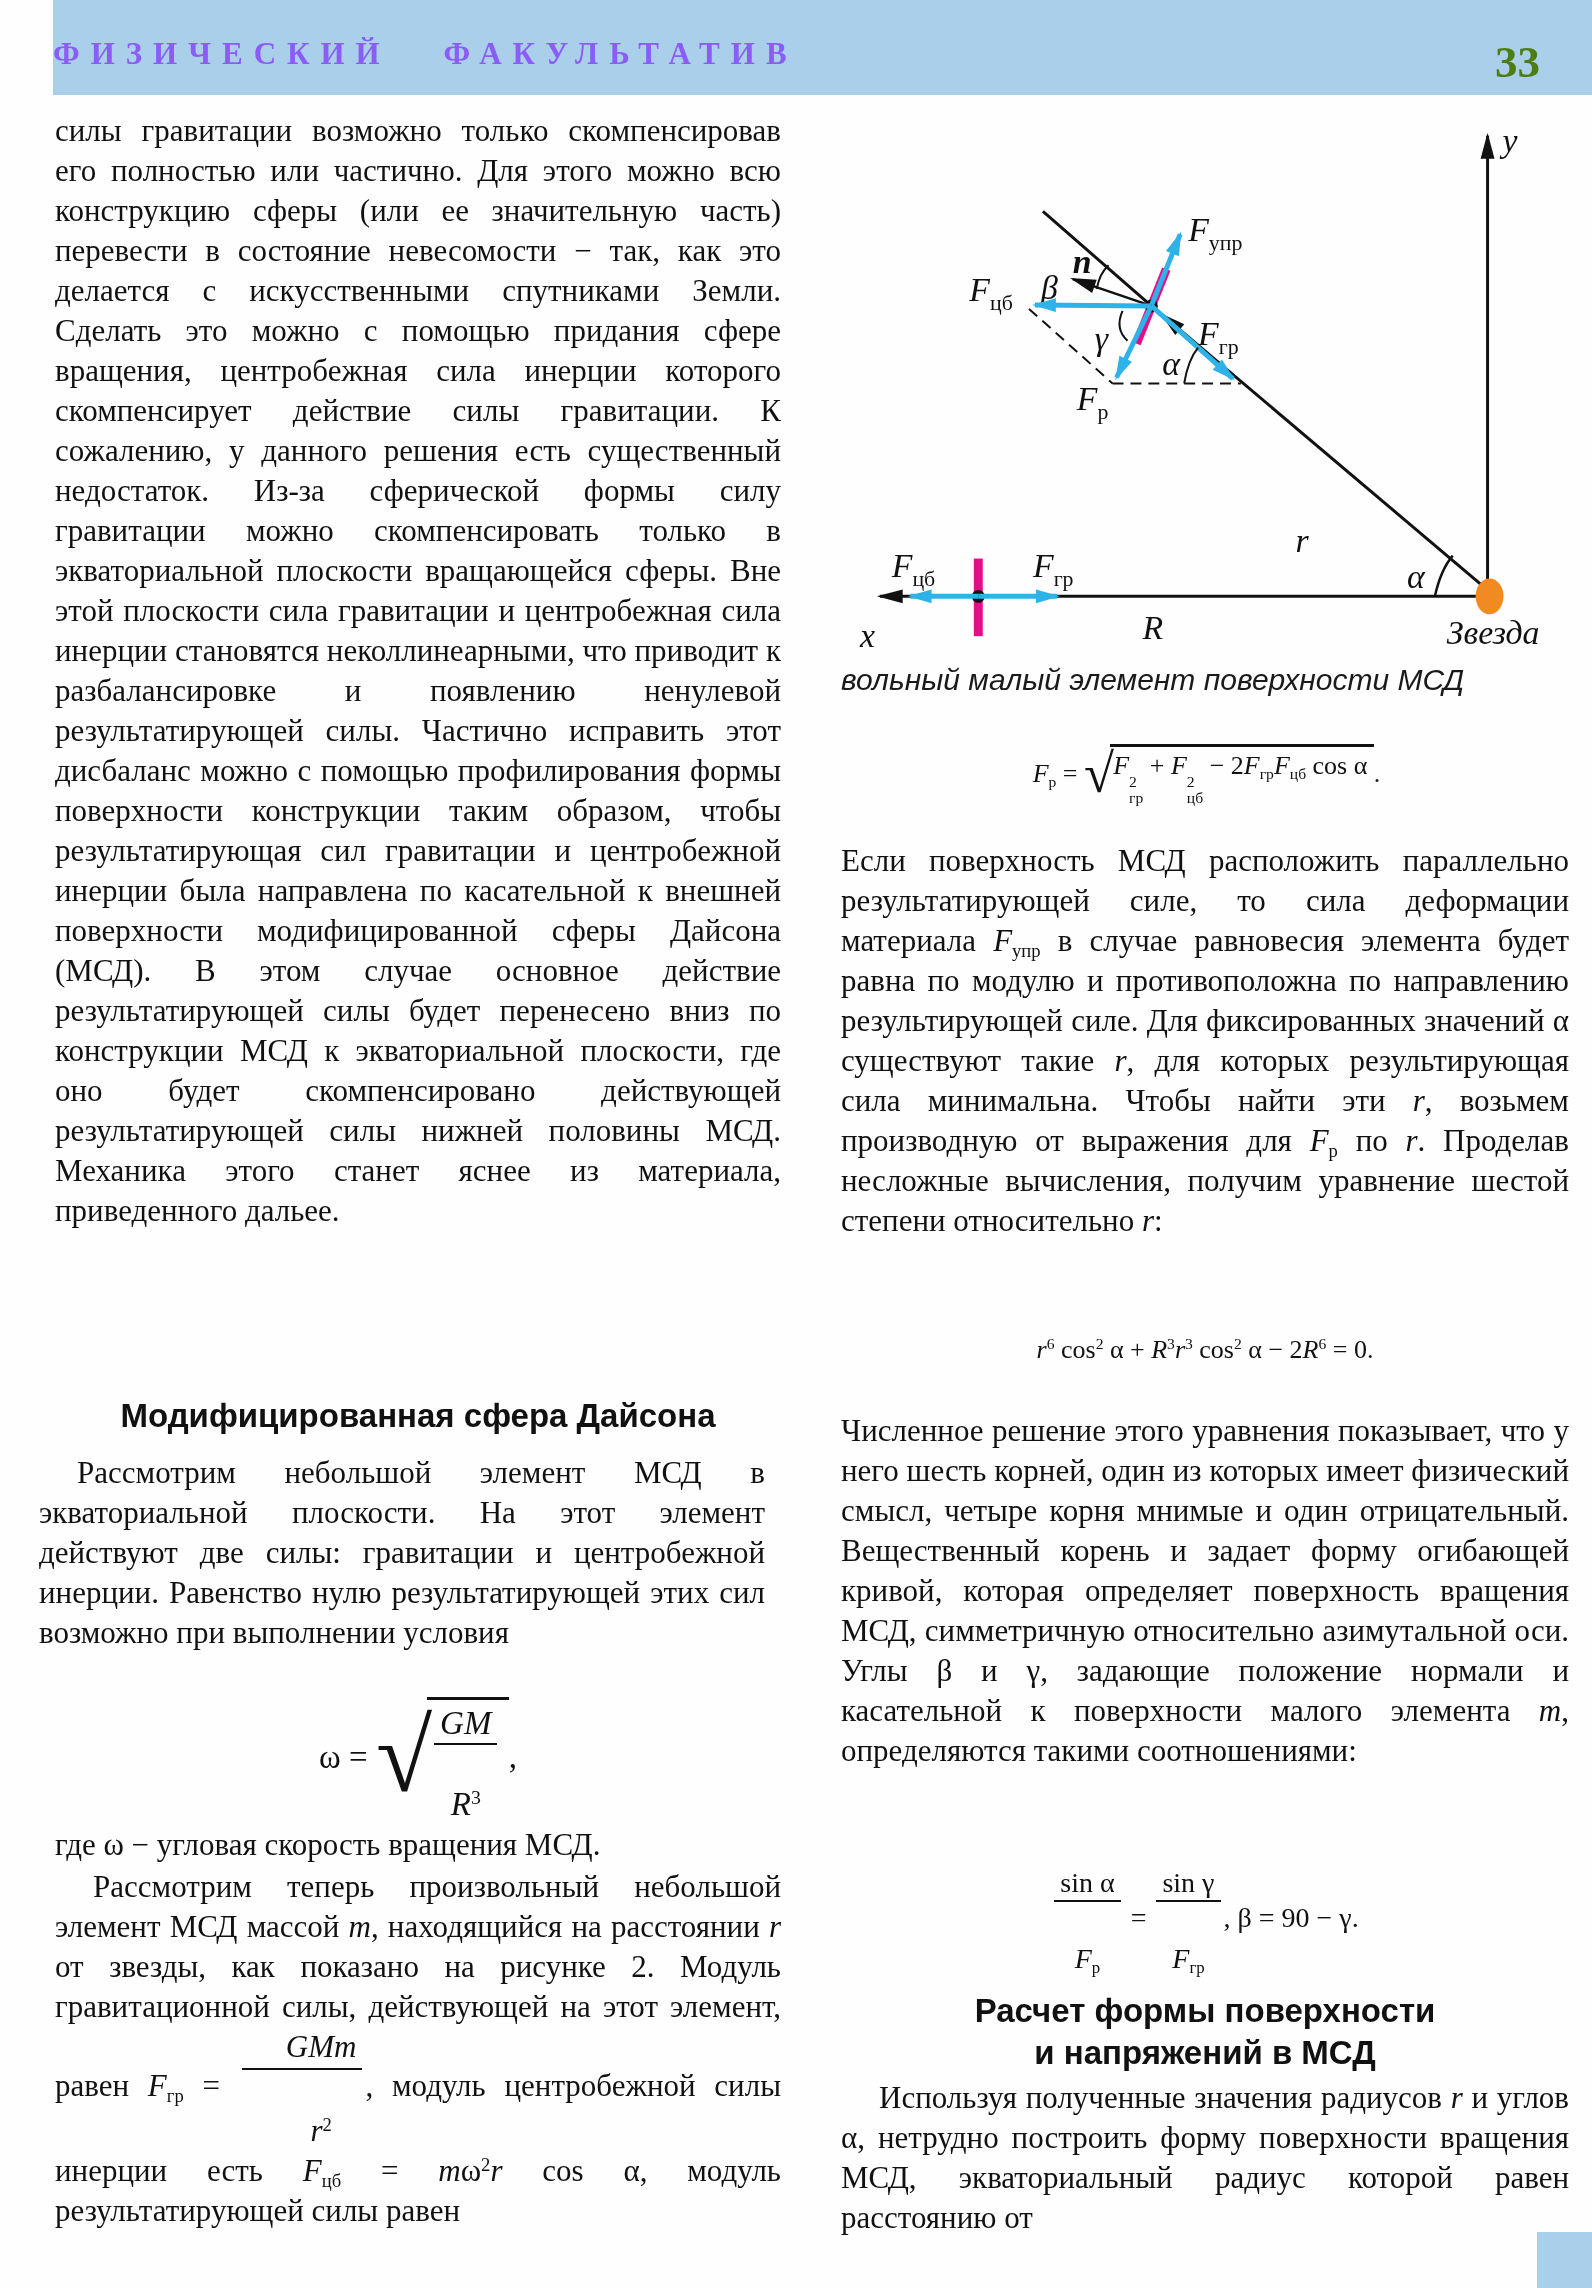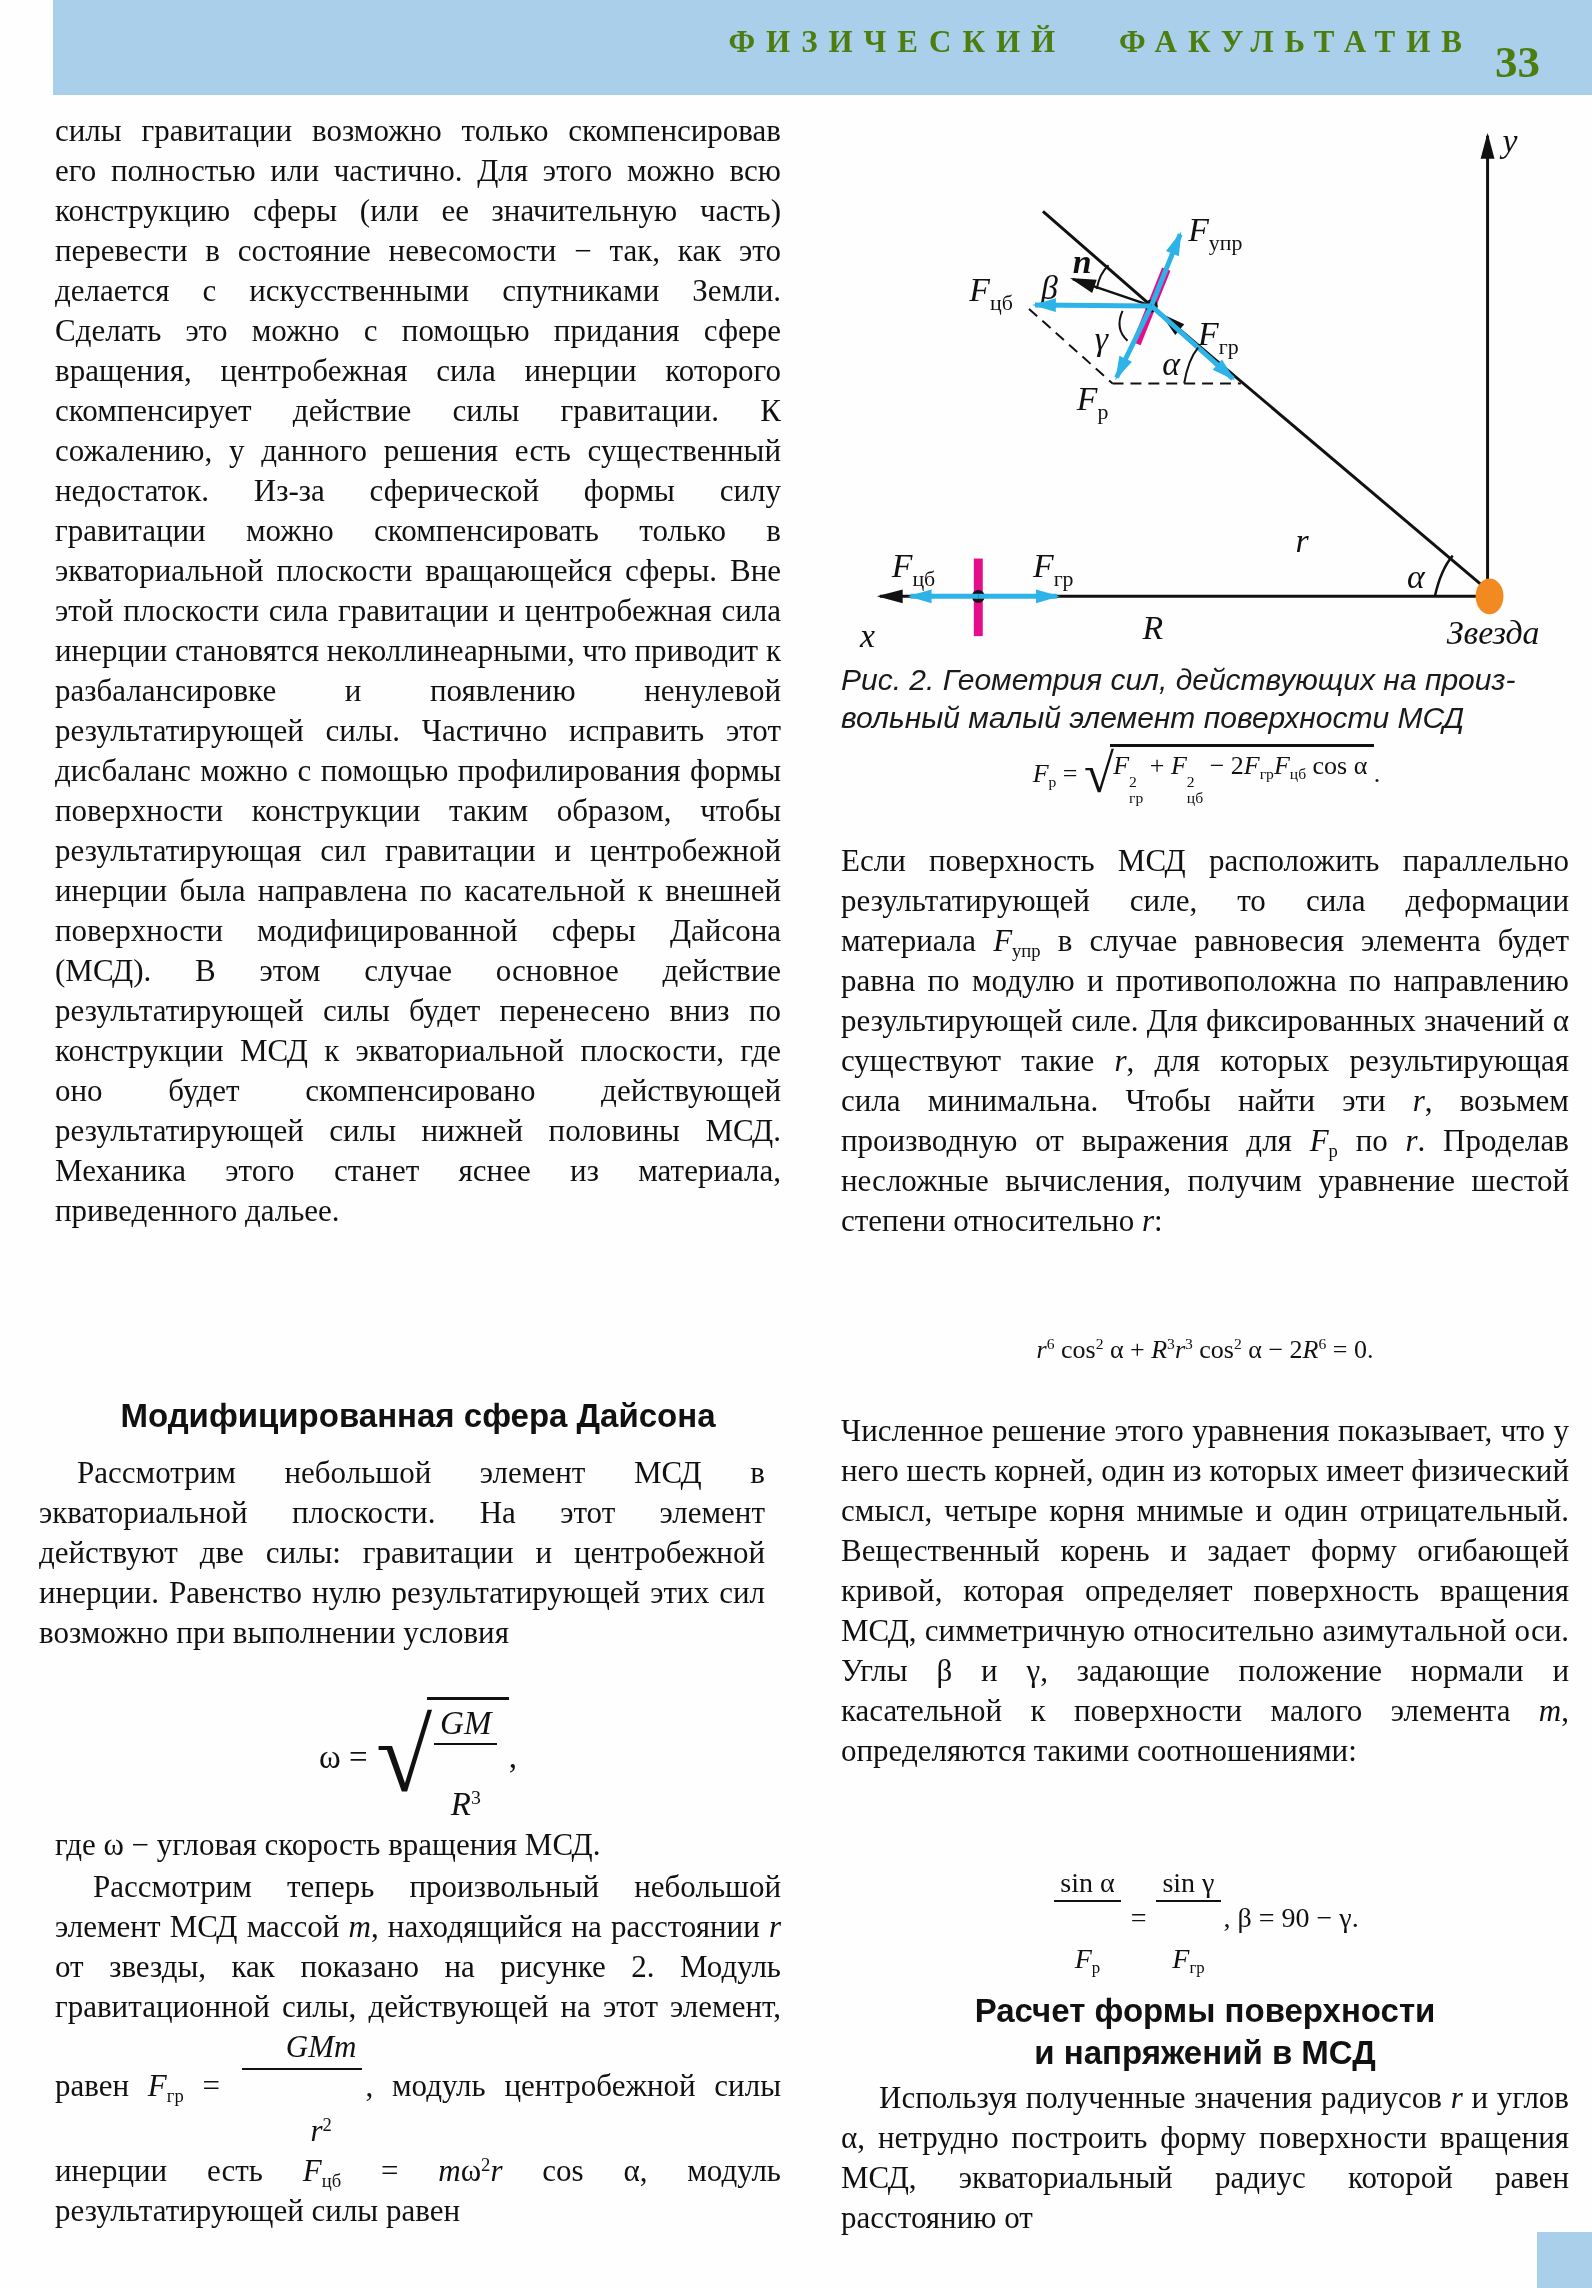--- a/index.html
+++ b/index.html
@@ -1,21 +1,21 @@
 <!DOCTYPE html>
 <html lang="ru"><head>
 <meta charset="utf-8">
 <style>
   html,body{margin:0;padding:0;background:#fff;}
   .page{position:relative;width:1592px;height:2289px;background:#fefefe;overflow:hidden;
         font-family:"Liberation Serif",serif;color:#111;}
   
   .band{position:absolute;left:53px;top:0;right:0;height:95px;background:#a9cfea;}
-  .htitle{position:absolute;left:53px;right:119px;top:24px;text-align:right;
-          font:600 31px "Liberation Serif",serif;letter-spacing:11px;word-spacing:34px;color:#4d7c0f;}
+  .htitle{position:absolute;left:53px;right:119px;top:36px;text-align:left;
+          font:600 31px "Liberation Serif",serif;letter-spacing:11px;word-spacing:34px;color:#8b5cf6;}
   .pageno{position:absolute;right:52px;top:36px;font:bold 45px "Liberation Serif",serif;color:#4d7c0f;}
   
   .blk{position:absolute;font:31px/40px "Liberation Serif",serif;}
   .just{text-align:justify;}
   .ind{text-indent:38px;}
   .cent{text-align:center;}
   .shead{font:bold 33px/42px "Liberation Sans",sans-serif;text-align:center;}
   .capt{font:italic 30px/38px "Liberation Sans",sans-serif;color:#1a1a1a;}
   .it{font-style:italic;font-family:"Liberation Serif",serif;}
   sup{font-size:.6em;line-height:0;vertical-align:.55em;}
@@ -116,21 +116,20 @@
     <line x1="133" y1="459" x2="133" y2="537" stroke="#e60d8a" stroke-width="9"></line>
     <circle cx="133" cy="497" r="6.5" fill="#111"></circle>
     <line x1="133" y1="497" x2="65" y2="497" stroke="#2db3e8" stroke-width="5" marker-end="url(#mC)"></line>
     <line x1="133" y1="497" x2="212" y2="497" stroke="#2db3e8" stroke-width="5" marker-end="url(#mC)"></line>
     <text class="flab" x="46" y="478"><tspan>F</tspan><tspan class="sb" dy="9">цб</tspan></text>
     <text class="flab" x="188" y="478"><tspan>F</tspan><tspan class="sb" dy="9">гр</tspan></text>
     <text class="flab" x="298" y="540">R</text>
   </svg>
 
   <div class="blk capt" style="left:841px;top:661px;width:736px;">
-    <div>Рис. 2. Геометрия сил, действующих на произ-</div>
     <div>вольный малый элемент поверхности МСД</div>
   </div>
 
   <div class="blk cent formula" style="left:841px;top:744px;width:731px;"><span class="Fv"><span class="it">F</span><sub>р</sub></span><span> = </span><span class="sqrt">
         <span class="surd">√</span>
         <span class="vinc"><span class="Fv"><span class="it">F</span><span class="ss">
               <span class="u">2</span>
               <span class="d">гр</span>
             </span></span><span> + </span><span class="Fv"><span class="it">F</span><span class="ss">
               <span class="u">2</span>

